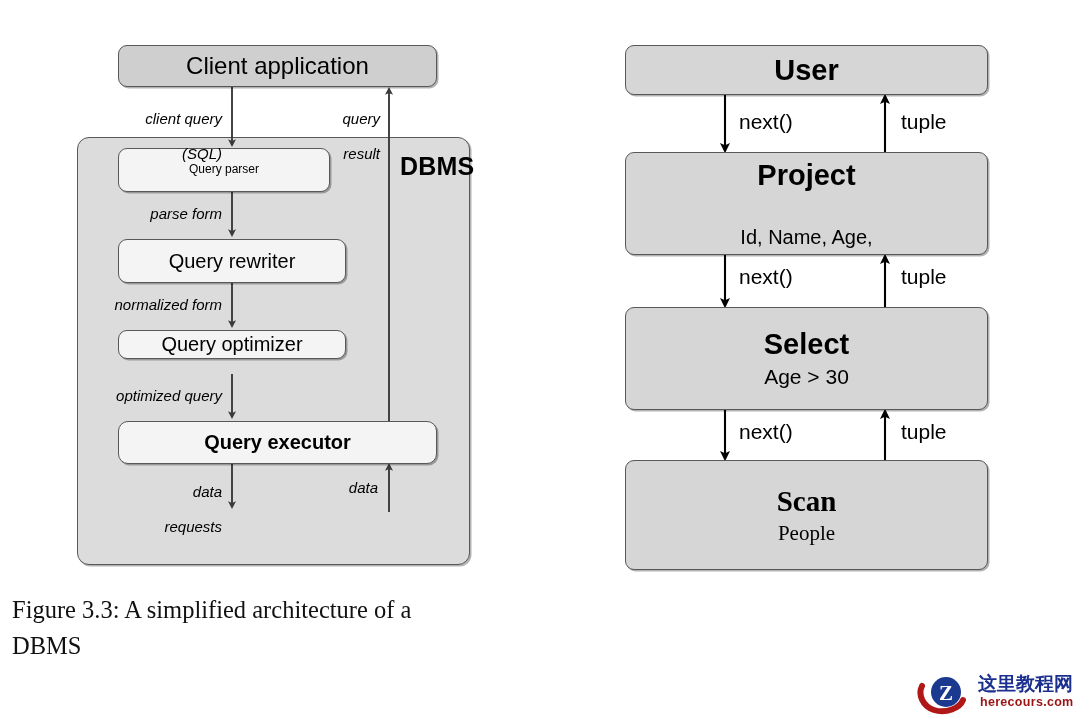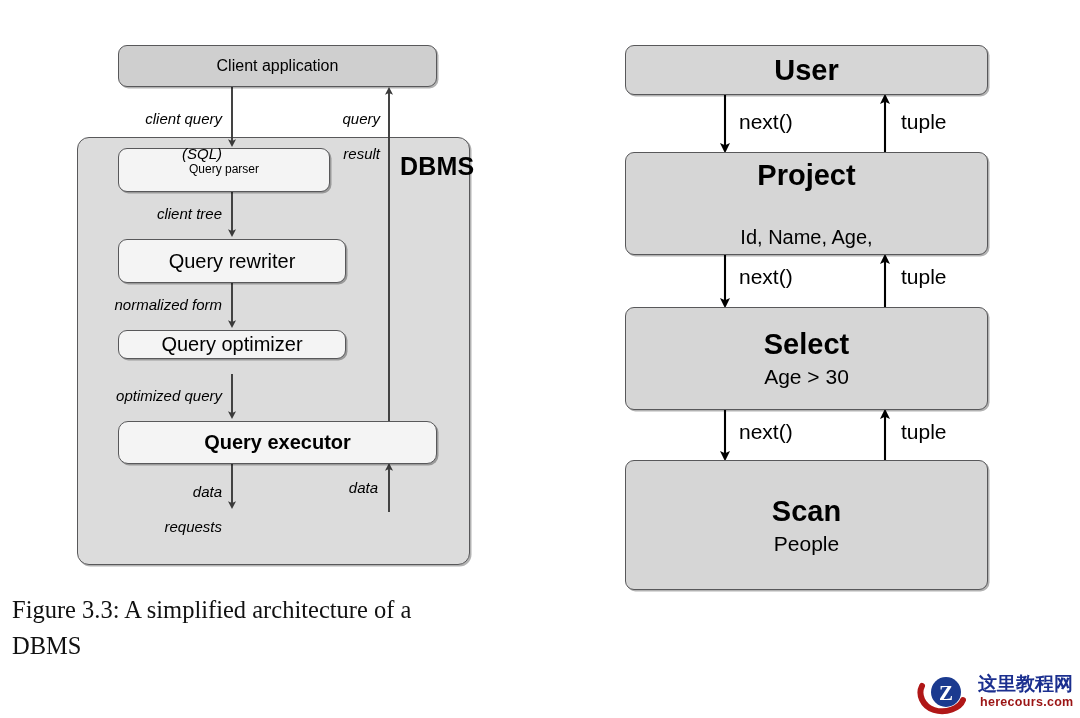--- a/index.html
+++ b/index.html
@@ -152,21 +152,21 @@
         <line x1="232" y1="374" x2="232" y2="415" marker-end="url(#ahead)"></line>
 
         <line x1="232" y1="464" x2="232" y2="505" marker-end="url(#ahead)"></line>
 
         <line x1="389" y1="512" x2="389" y2="467" marker-end="url(#ahead)"></line>
 
         <line x1="389" y1="425" x2="389" y2="91" marker-end="url(#ahead)"></line>
       </g>
     </svg>
 
-    <div class="node gray" style="left:118px; top:45px; width:319px; height:42px; font-size:16px;">
+    <div class="node gray" style="left:118px; top:45px; width:319px; height:42px; font-size:24px;">
       <span class="title">Client application</span>
     </div>
 
     <div class="node light" style="left:118px; top:148px; width:212px; height:44px; font-size:12px;">
       <span class="title">Query parser</span>
     </div>
 
     <div class="node light" style="left:118px; top:239px; width:228px; height:44px; font-size:20px;">
       <span class="title">Query rewriter</span>
     </div>
@@ -183,21 +183,21 @@
     <div class="edge-label italic right-align" style="left:104px; top:93px; width:118px;">
       <span>client query</span><br>
       <span>(SQL)</span>
     </div>
 
     <div class="edge-label italic right-align" style="left:288px; top:93px; width:92px;">
       <span>query</span><br>
       <span>result</span>
     </div>
 
-    <div class="edge-label italic right-align" style="left:110px; top:205px; width:112px;">client tree</div>
+    <div class="edge-label italic right-align" style="left:110px; top:205px; width:112px;">parse form</div>
 
     <div class="edge-label italic right-align" style="left:84px; top:296px; width:138px;">normalized form</div>
 
     <div class="edge-label italic right-align" style="left:84px; top:387px; width:138px;">optimized query</div>
 
     <div class="edge-label italic right-align" style="left:110px; top:466px; width:112px;">
       <span>data</span><br>
       <span>requests</span>
     </div>
 
@@ -239,21 +239,21 @@
     <div class="node midgray" style="left:85px; top:152px; width:363px; height:103px; font-size:29px; font-weight:bold;gap:32px;">
       <span class="title">Project</span>
       <span class="sub" style="font-size:20px; margin-top:2px;">Id, Name, Age,</span>
     </div>
 
     <div class="node midgray" style="left:85px; top:307px; width:363px; height:103px; font-size:29px; font-weight:bold;">
       <span class="title">Select</span>
       <span class="sub" style="font-size:21px; margin-top:5px;">Age &gt; 30</span>
     </div>
 
-    <div class="node midgray" style="left:85px; top:460px; width:363px; height:130px; font-size:29px; font-weight:bold;">
+    <div class="node midgray" style="left:85px; top:460px; width:363px; height:110px; font-size:29px; font-weight:bold;font-family:Liberation Serif, serif;">
       <span class="title">Scan</span>
       <span class="sub" style="font-size:21px; margin-top:5px;">People</span>
     </div>
 
     <div class="edge-label left-align" style="left:199px; top:110px; font-size:21px;">next()</div>
     <div class="edge-label left-align" style="left:361px; top:110px; font-size:21px;">tuple</div>
 
     <div class="edge-label left-align" style="left:199px; top:265px; font-size:21px;">next()</div>
     <div class="edge-label left-align" style="left:361px; top:265px; font-size:21px;">tuple</div>
 

